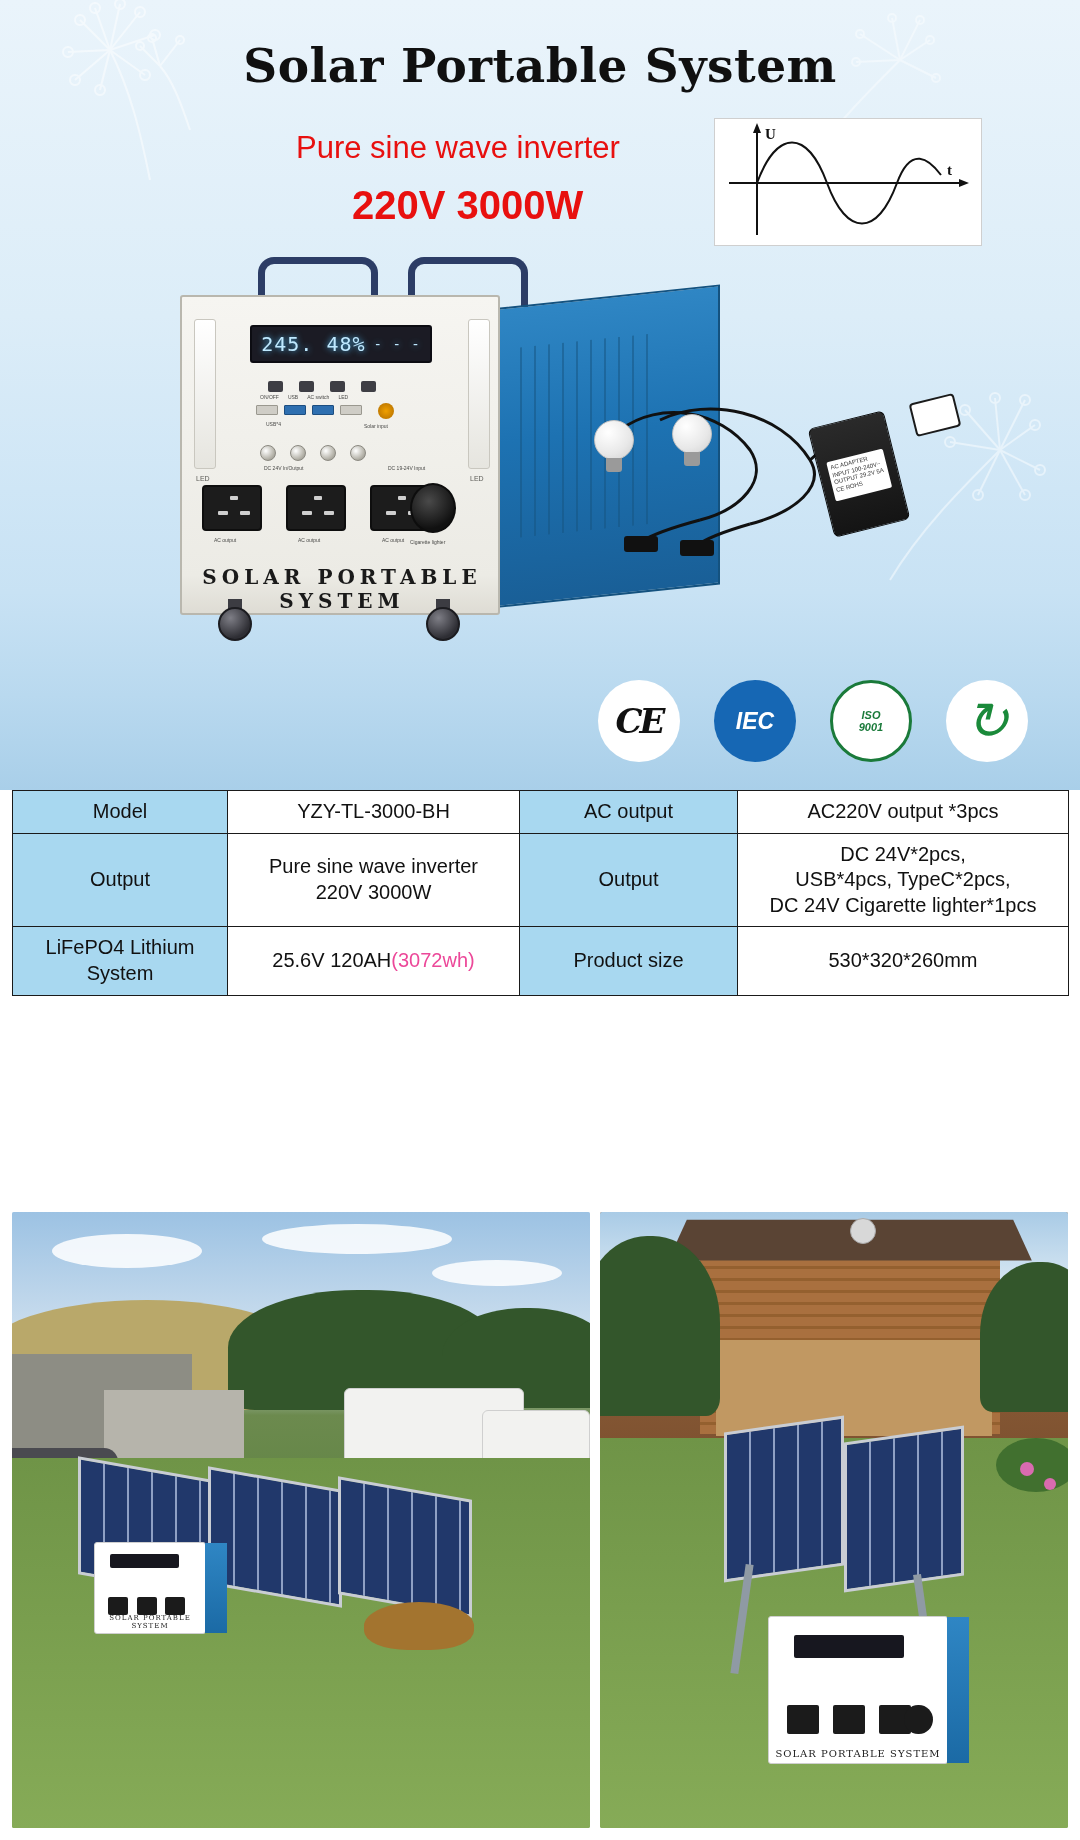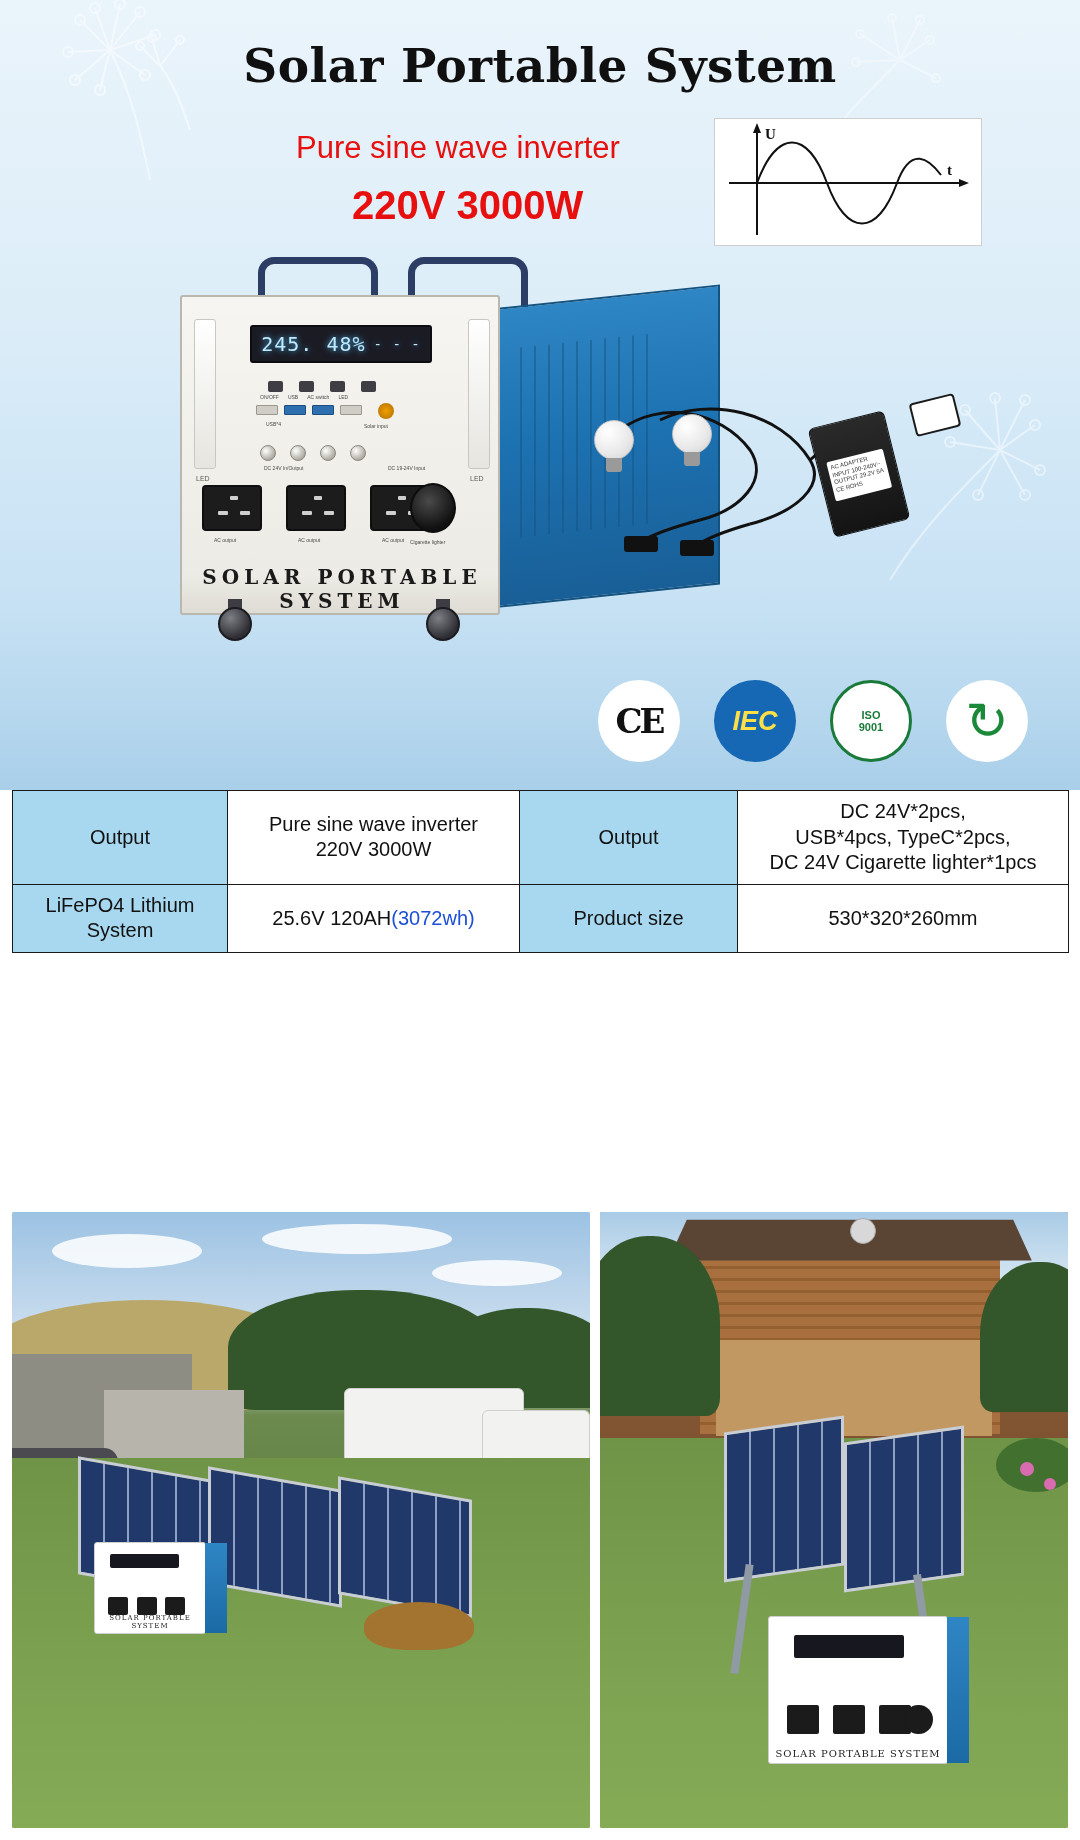--- a/index.html
+++ b/index.html
@@ -234,43 +234,43 @@
     width: 78px; height: 112px;
     background: linear-gradient(to bottom,#2a2a2a,#141414);
     border: 1px solid #0a0a0a; border-radius: 6px;
     transform: rotate(-14deg);
   }
   .adapter .lbl { margin: 36px auto 0; width: 58px; height: 40px; background: #ffffff; border-radius: 2px; font-size: 6px; color: #333; padding: 3px; line-height: 1.25; }
   .plug { position: absolute; left: 912px; top: 398px; width: 46px; height: 34px; background: #ffffff; border: 2px solid #1b1b1b; border-radius: 4px; transform: rotate(-14deg); }
 
   
   .certs { position: absolute; left: 598px; top: 680px; display: flex; gap: 34px; align-items: center; }
-  .cert { width: 82px; height: 82px; border-radius: 50%; background: #ffffff; display: flex; align-items: center; justify-content: center; }
+  .cert { width: 82px; height: 82px; border-radius: 50%; background: #ffffff; display: flex; align-items: center; justify-content: center; font-style: italic; }
   .cert.ce { font-family: "DejaVu Serif", serif; font-size: 34px; font-weight: bold; color: #111; letter-spacing: -3px; }
-  .cert.iec { background: #1667b4; color: #fde047; font-weight: bold; font-size: 27px; font-style: italic; }
+  .cert.iec { background: #1667b4; color: #ffffff; font-weight: bold; font-size: 23px; font-style: italic; }
   .cert.iso { border: 3px solid #1a7a3a; flex-direction: column; color: #1a7a3a; font-size: 11px; font-weight: bold; line-height: 1.1; }
   .cert.recycle { color: #1a8a3a; font-size: 52px; }
 
   
   .table-wrap { position: absolute; top: 790px; left: 12px; width: 1056px; }
   table.spec { border-collapse: collapse; width: 1056px; table-layout: fixed; }
   table.spec td {
     border: 1px solid #1a1a1a;
     padding: 8px 10px;
     font-size: 20px;
     color: #111;
     vertical-align: middle;
     text-align: center;
     line-height: 1.28;
   }
   td.lbl { background: #a8d8f0; }
   td.val { background: #ffffff; }
   td.val.left { text-align: left; padding-left: 18px; }
   td.small { font-size: 15px; text-align: left; padding-left: 12px; line-height: 1.35; }
-  .red { color: #1d4ed8; }
+  .red { color: #ec4899; }
 
   
   .photos { position: absolute; top: 1212px; left: 12px; width: 1056px; height: 616px; display: flex; gap: 10px; }
   .photo { position: relative; overflow: hidden; border-radius: 2px; }
   .photo.left { width: 578px; height: 616px; background: linear-gradient(to bottom, #bcd7ee 0%, #cfe0ee 26%, #6c8a4e 33%, #5c8240 55%, #79a152 100%); }
   .photo.right { width: 468px; height: 616px; background: linear-gradient(to bottom, #9c6a3e 0%, #7d5130 40%, #6d8c3f 62%, #7ba24d 100%); }
 
   .p-sky { position: absolute; left: 0; top: 0; right: 0; height: 130px; background: linear-gradient(to bottom,#9cc2e3,#cfe0ef); }
   .p-cloud { position: absolute; background: rgba(255,255,255,.85); border-radius: 50%; }
   .p-hill { position: absolute; background: #b9a86a; border-radius: 50% 50% 0 0; }
@@ -522,20 +522,26 @@
 <div class="table-wrap">
   <table class="spec">
     <colgroup>
       <col style="width:215px">
         <col style="width:292px">
         <col style="width:218px">
         <col style="width:331px">
     </colgroup>
     <tbody>
       <tr>
+        <td class="lbl">Model</td>
+        <td class="val">YZY-TL-3000-BH</td>
+        <td class="lbl">AC output</td>
+        <td class="val">AC220V output *3pcs</td>
+      </tr>
+      <tr>
         <td class="lbl">Output</td>
         <td class="val" style="white-space:pre-line">Pure sine wave inverter
 220V 3000W</td>
         <td class="lbl">Output</td>
         <td class="val small" style="white-space:pre-line">DC 24V*2pcs,
 USB*4pcs,   TypeC*2pcs,
 DC 24V Cigarette lighter*1pcs</td>
       </tr>
       <tr>
         <td class="lbl">LiFePO4 Lithium System</td>

